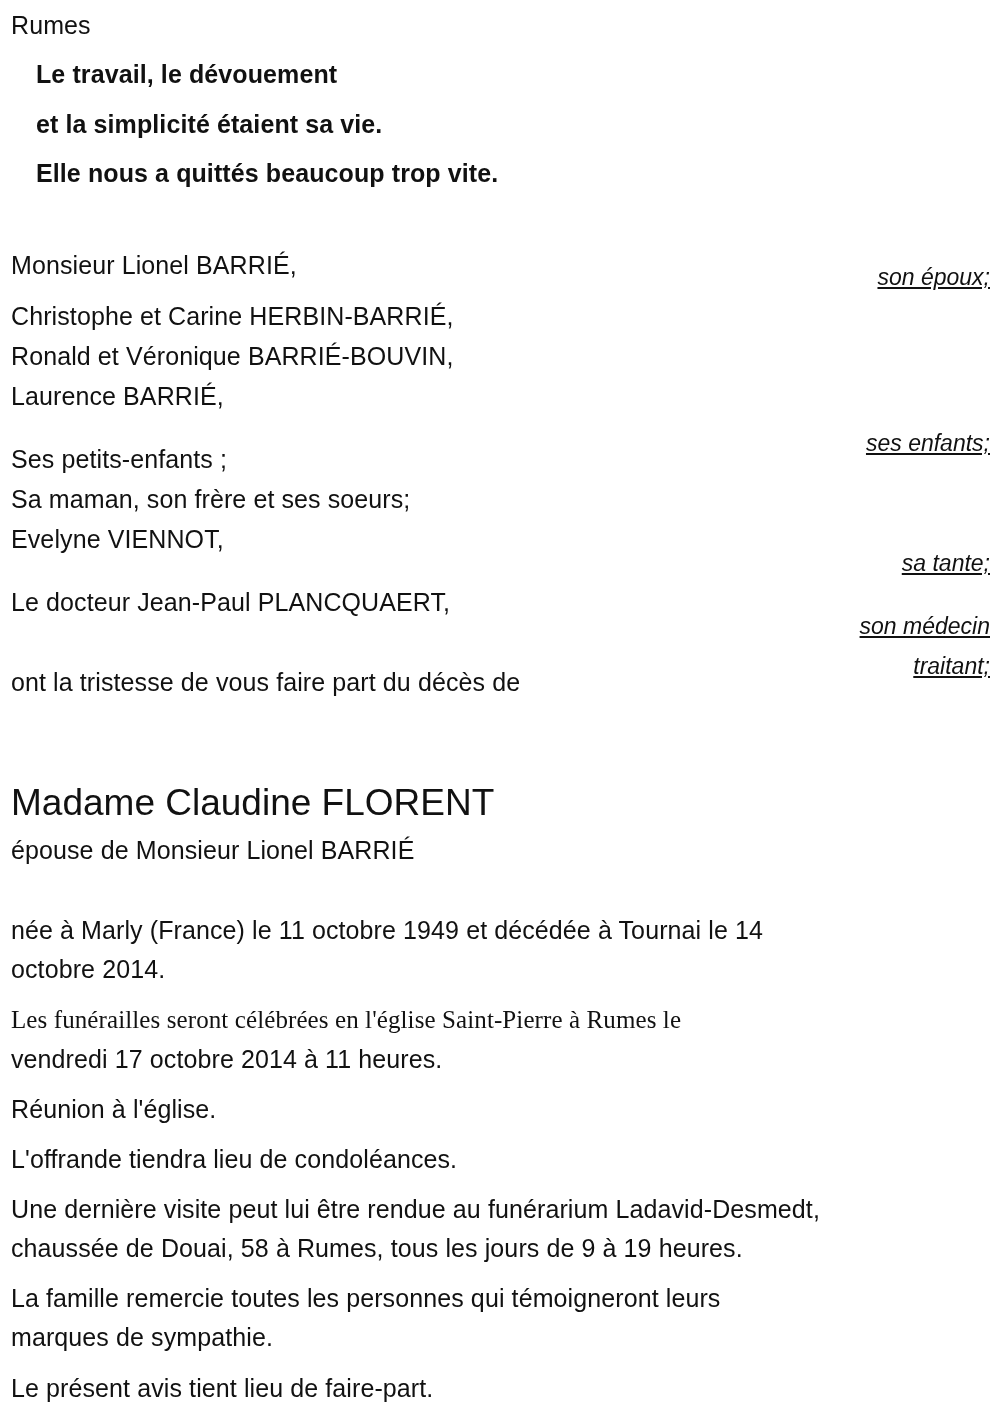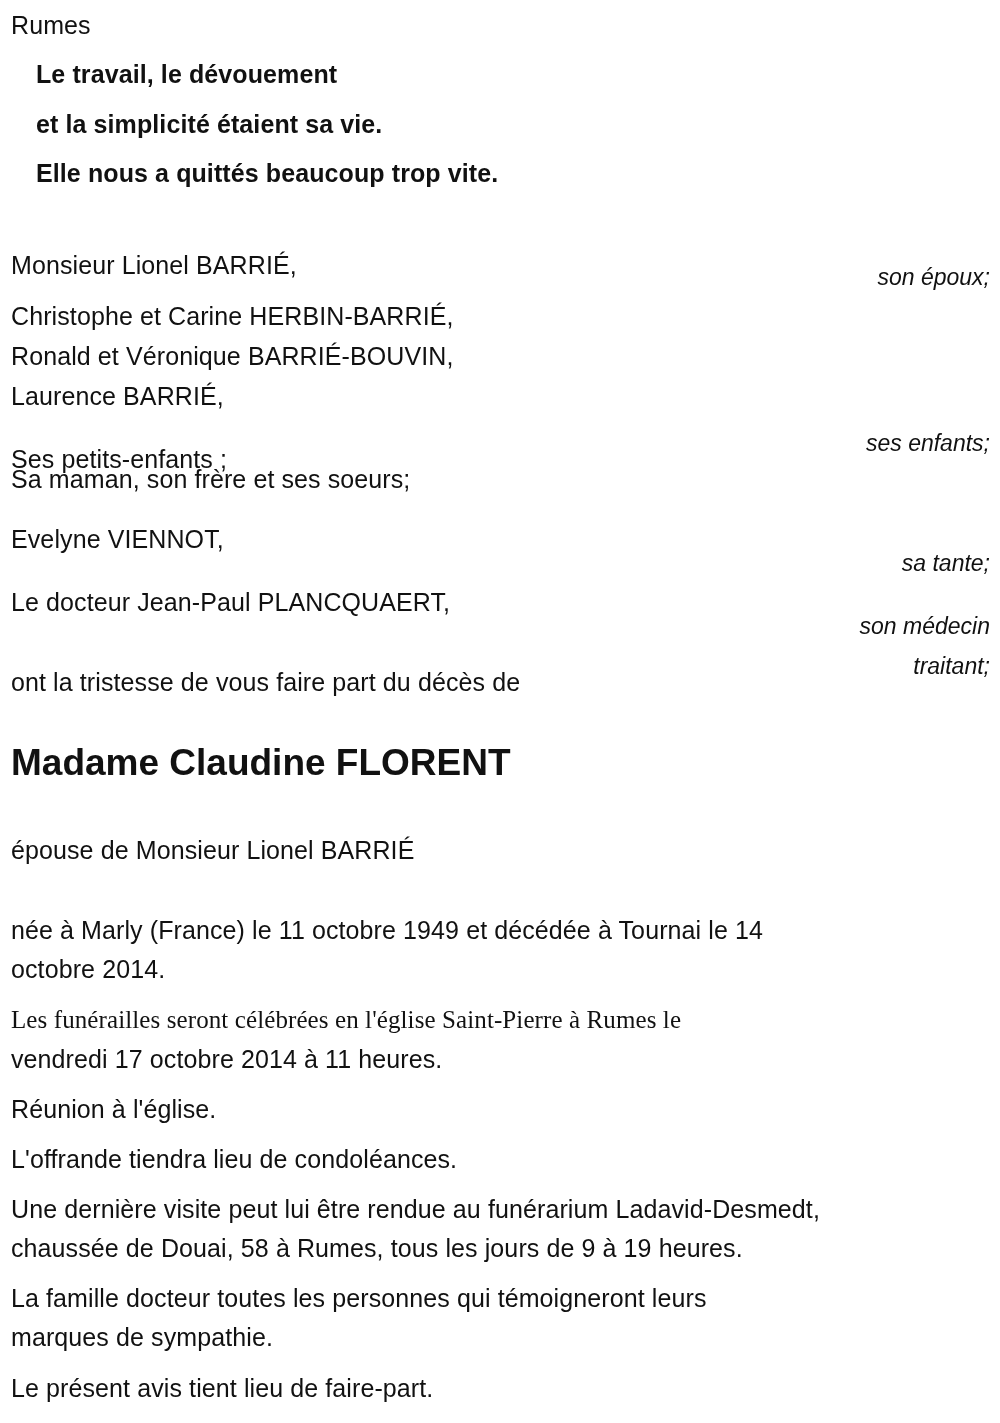--- a/index.html
+++ b/index.html
@@ -28,28 +28,30 @@
       margin-left: 25px;
     }
     .role {
       position: absolute;
       right: 10px;
       font-size: 23px;
       line-height: 28px;
       font-style: italic;
       white-space: nowrap;
       text-align: left;
+      text-decoration: underline;
     }
     .name {
       position: absolute;
       left: 11px;
       font-size: 37px;
       line-height: 42px;
-      font-weight: bold;
+      font-weight: normal;
       white-space: nowrap;
+      margin-top: 40px;
     }
   </style>
 </head>
 <body>
 
 <div>
 
   <div class="line" style="top:10px;">Rumes</div>
 
   <div>
@@ -61,21 +63,21 @@
   <div>
     <div class="line" style="top:250px;">Monsieur Lionel BARRIÉ,</div>
     <div class="role" style="top:263px;">son époux;</div>
 
     <div class="line" style="top:301px;">Christophe et Carine HERBIN-BARRIÉ,</div>
     <div class="line" style="top:341px;">Ronald et Véronique BARRIÉ-BOUVIN,</div>
     <div class="line" style="top:381px;">Laurence BARRIÉ,</div>
     <div class="role" style="top:429px;">ses enfants;</div>
 
     <div class="line" style="top:444px;">Ses petits-enfants ;</div>
-    <div class="line" style="top:464px;">Sa maman, son frère et ses soeurs;</div>
+    <div class="line" style="top:484px;">Sa maman, son frère et ses soeurs;</div>
     <div class="line" style="top:524px;">Evelyne VIENNOT,</div>
     <div class="role" style="top:549px;">sa tante;</div>
 
     <div class="line" style="top:587px;">Le docteur Jean-Paul PLANCQUAERT,</div>
     <div class="role" style="top:612px;">son médecin</div>
     <div class="role" style="top:652px;">traitant;</div>
 
     <div class="line" style="top:667px;">ont la tristesse de vous faire part du décès de</div>
   </div>
 
@@ -90,19 +92,19 @@
     <div class="line" style="top:1005px;font-family:Liberation Serif, serif;">Les funérailles seront célébrées en l'église Saint-Pierre à Rumes le</div>
     <div class="line" style="top:1044px;">vendredi 17 octobre 2014 à 11 heures.</div>
 
     <div class="line" style="top:1094px;">Réunion à l'église.</div>
 
     <div class="line" style="top:1144px;">L'offrande tiendra lieu de condoléances.</div>
 
     <div class="line" style="top:1194px;">Une dernière visite peut lui être rendue au funérarium Ladavid-Desmedt,</div>
     <div class="line" style="top:1233px;">chaussée de Douai, 58 à Rumes, tous les jours de 9 à 19 heures.</div>
 
-    <div class="line" style="top:1283px;">La famille docteur toutes les personnes qui témoigneront leurs</div>
+    <div class="line" style="top:1283px;">La famille remercie toutes les personnes qui témoigneront leurs</div>
     <div class="line" style="top:1322px;">marques de sympathie.</div>
 
     <div class="line" style="top:1373px;">Le présent avis tient lieu de faire-part.</div>
   </div>
 
 </div>
 
 </body></html>

